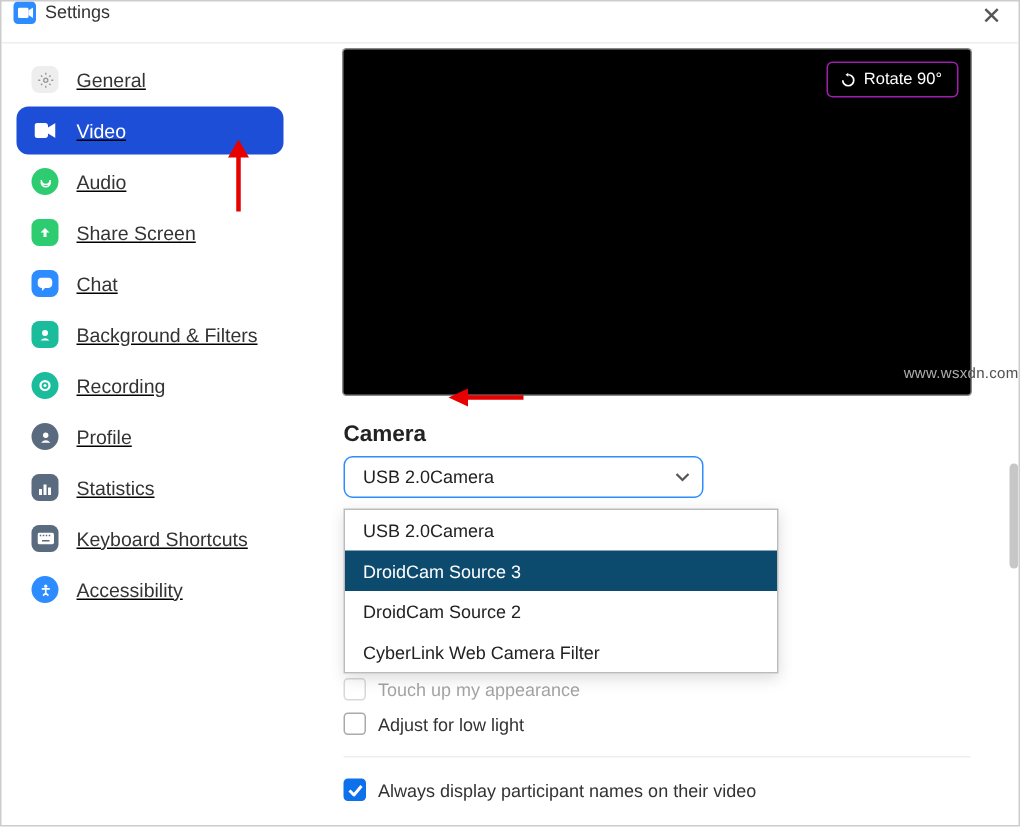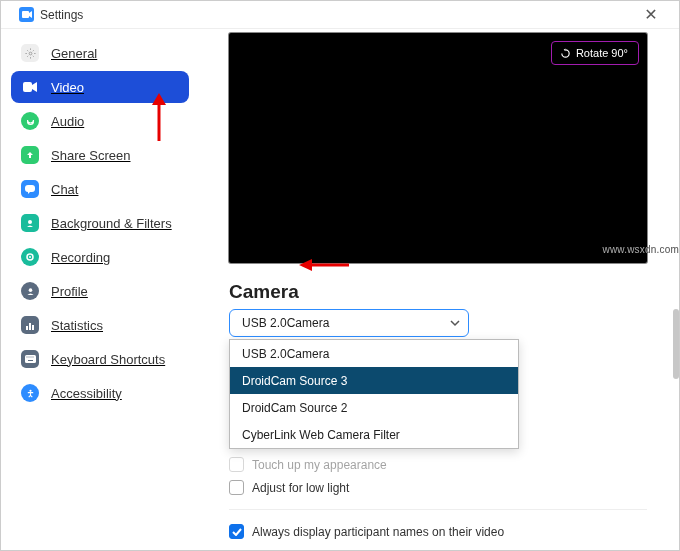--- a/index.html
+++ b/index.html
@@ -1,35 +1,35 @@
 <!DOCTYPE html>
 <html><head>
 <meta charset="utf-8">
 <style>
   * { box-sizing: border-box; margin: 0; padding: 0; font-family: -apple-system, BlinkMacSystemFont, "Segoe UI", Arial, sans-serif; }
   body { width: 680px; height: 551px; background: #fff; overflow: hidden; position: relative; border: 1px solid #ccc; }
-  .titlebar { height: 28px; display: flex; align-items: center; padding: 0 18px; border-bottom: 1px solid #eee; }
+  .titlebar { height: 28px; display: flex; align-items: flex-start; padding: 0 8px; border-bottom: 1px solid #eee; }
   .titlebar .app-ico { width: 15px; height: 15px; background: #2d8cff; border-radius: 3px; margin-right: 6px; display: flex; align-items: center; justify-content: center; }
   .titlebar .app-ico svg { width: 10px; height: 7px; }
   .titlebar .title { font-size: 12px; color: #333; }
   .titlebar .spacer { flex: 1; }
   .titlebar .close { width: 20px; height: 20px; display: flex; align-items: center; justify-content: center; font-size: 16px; color: #555; cursor: pointer; font-family: Arial; }
   .content { display: flex; height: 520px; }
   .sidebar { width: 198px; padding: 8px 10px; }
   .side-item { height: 32px; border-radius: 8px; display: flex; align-items: center; padding: 0 10px; cursor: pointer; margin-bottom: 2px; text-decoration: underline; }
   .side-item .ico { width: 18px; height: 18px; border-radius: 5px; margin-right: 12px; display: flex; align-items: center; justify-content: center; flex-shrink: 0; }
   .side-item .lbl { font-size: 13px; color: #333; }
   .side-item.active { background: #1d4ed8; }
   .side-item.active .lbl { color: #fff; font-weight: 500; }
   .main { flex: 1; padding: 4px 12px 0 30px; position: relative; overflow: hidden; }
   .preview { width: 418px; height: 230px; background: #000; border-radius: 2px; position: relative; box-shadow: 0 0 0 1px #888; }
   .rotate-btn { position: absolute; top: 8px; right: 8px; height: 24px; background: rgba(0,0,0,0.6); color: #fff; font-size: 11px; border-radius: 4px; padding: 0 10px 0 8px; display: flex; align-items: center; gap: 5px; border: 1px solid #a21caf; cursor: pointer; }
   .rotate-btn svg { width: 11px; height: 11px; }
   .watermark { position: absolute; right: 0; top: 215px; font-size: 10px; color: #c0c0c0; letter-spacing: 0.2px; pointer-events: none; opacity: 0.9; mix-blend-mode: difference;}
-  .sec-title { font-size: 19px; font-weight: 700; color: #222; margin-top: 18px; margin-bottom: 6px; }
+  .sec-title { font-size: 15px; font-weight: 700; color: #222; margin-top: 18px; margin-bottom: 6px; }
   .select-box { width: 240px; height: 28px; border: 1px solid #2d8cff; border-radius: 6px; display: flex; align-items: center; padding: 0 8px 0 12px; cursor: pointer; position: relative; }
   .select-box .val { font-size: 12px; color: #222; flex: 1; }
   .select-box .chev { width: 10px; height: 10px; }
   .dropdown { position: absolute; top: 310px; left: 30px; width: 290px; background: #fff; border: 1px solid #bbb; box-shadow: 0 3px 10px rgba(0,0,0,0.15); z-index: 10; }
   .dd-item { height: 27px; display: flex; align-items: center; padding: 0 12px; font-size: 12px; color: #222; cursor: pointer; }
   .dd-item.sel { background: #0c4a6e; color: #fff; }
   .opts { margin-top: 120px; }
   .check-row { display: flex; align-items: center; gap: 8px; font-size: 12px; color: #333; margin-bottom: 8px; text-align: center; }
   .chk { width: 15px; height: 15px; border: 1px solid #aaa; border-radius: 3px; display: inline-flex; align-items: center; justify-content: center; flex-shrink: 0; }
   .chk.checked { background: #0e71eb; border-color: #0e71eb; }

